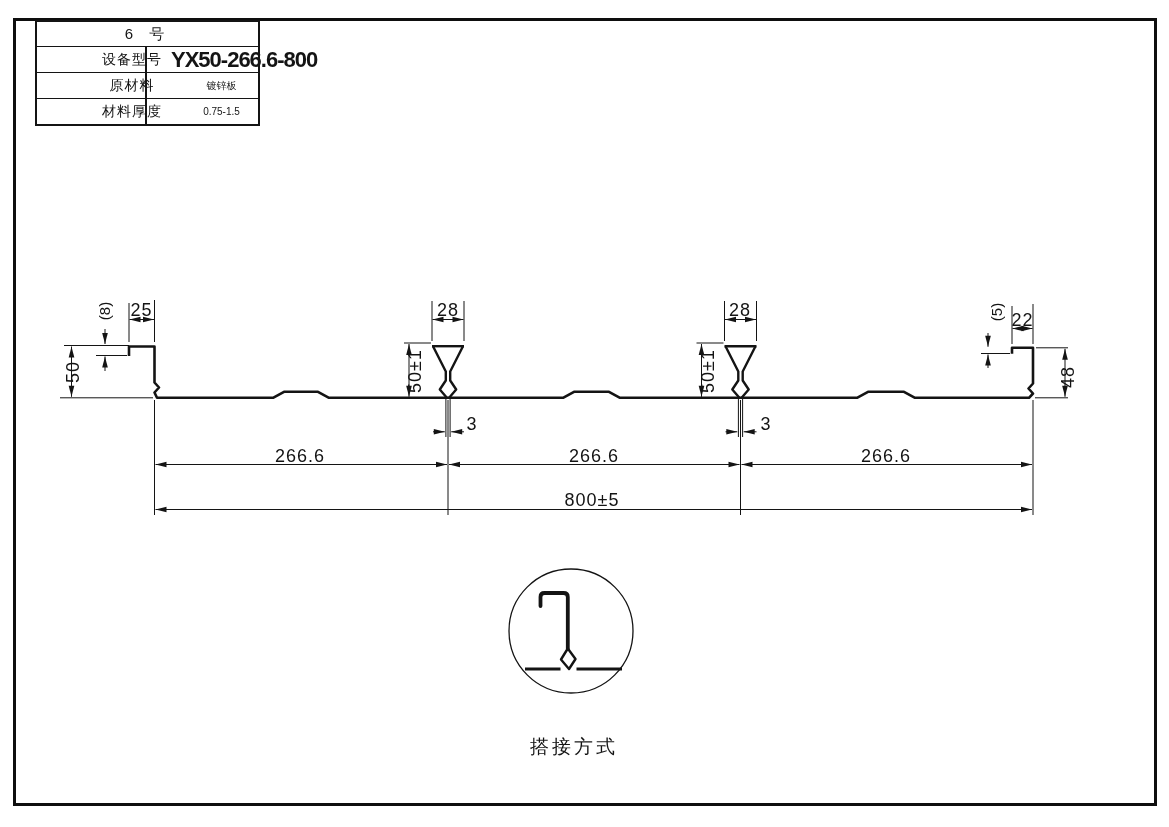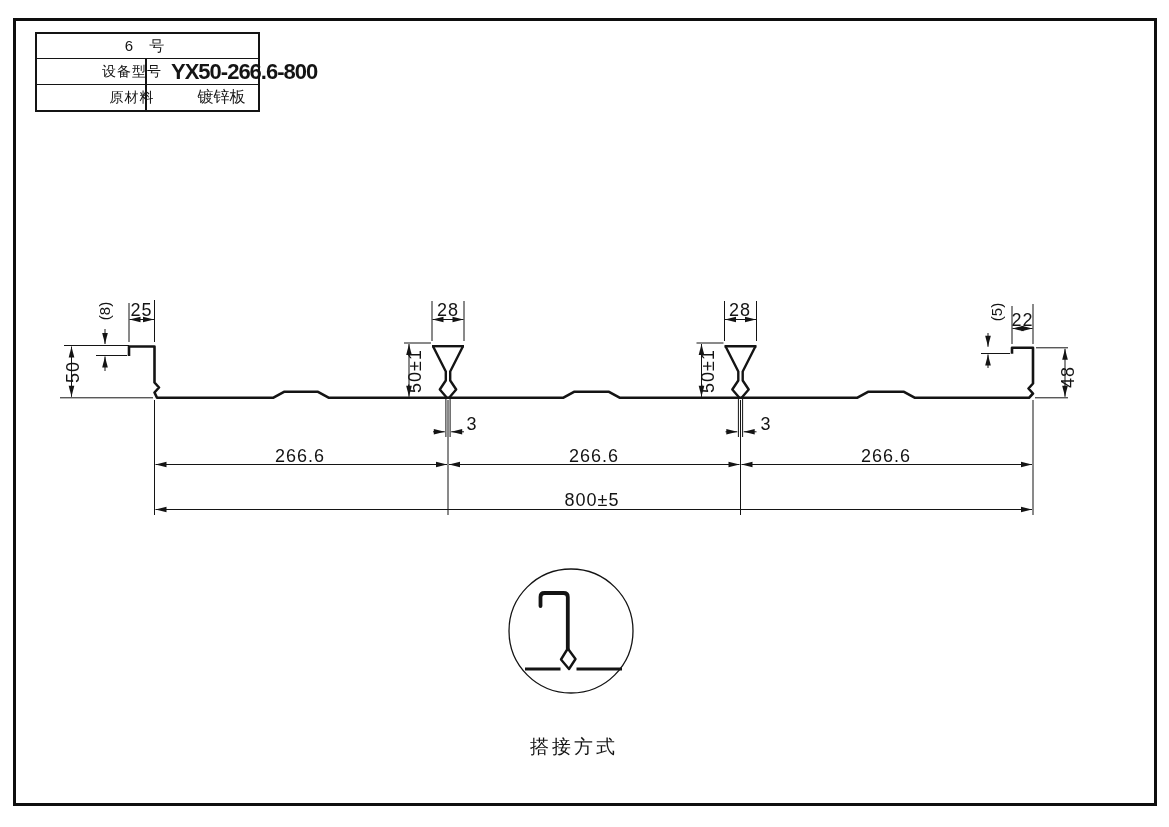--- a/index.html
+++ b/index.html
@@ -1,29 +1,29 @@
 <!DOCTYPE html>
 <html><head>
 <meta charset="utf-8">
 <style>
   html,body{margin:0;padding:0;background:#fff;}
   .page{position:relative;width:1169px;height:827px;background:#ffffff;overflow:hidden;
         font-family:"Liberation Sans","DejaVu Sans",sans-serif;color:#141414;}
   .frame{position:absolute;left:13px;top:18px;width:1138px;height:782px;
          border:3px solid #0e0e0e;}
   
-  .spec-table{position:absolute;left:35px;top:32px;width:225px;box-sizing:border-box;
+  .spec-table{position:absolute;left:35px;top:20px;width:225px;box-sizing:border-box;
               border:2px solid #141414;background:#fff;}
   .spec-table .row{display:flex;align-items:center;height:25px;overflow:visible;}
   .spec-table .row + .row{border-top:1.5px solid #141414;}
   .spec-table .row.title-row{height:24px;justify-content:center;}
   .cell{white-space:nowrap;}
   .cell.full{font-size:15px;letter-spacing:6px;text-align:center;}
   .cell.label{width:106px;flex:0 0 106px;text-align:center;font-size:14px;letter-spacing:1px;padding-left:42px;}
-  .cell.value{flex:1;text-align:center;font-size:16px;}
+  .cell.value{flex:1;text-align:center;font-size:10px;}
   .cell.value.model{font-size:22px;font-weight:bold;letter-spacing:-1px;text-align:right;
                     margin-left:-14px;z-index:2;}
   .col-divider{position:absolute;left:108px;top:24px;bottom:0;width:1.5px;background:#141414;}
   
   svg{position:absolute;left:0;top:0;}
   svg .thick{stroke:#141414;stroke-width:2.6;fill:none;stroke-linejoin:round;}
   svg .thin{stroke:#141414;stroke-width:1;fill:none;}
   svg .dim{stroke:#141414;stroke-width:1;fill:none;}
   svg text{fill:#141414;font-family:"Liberation Sans","DejaVu Sans",sans-serif;
            font-size:18px;letter-spacing:1px;}
@@ -41,20 +41,24 @@
     <div class="row title-row">
       <div class="cell full">6 号</div>
     </div>
     <div class="row">
       <div class="cell label">设备型号</div>
       <div class="cell value model">YX50-266.6-800</div>
     </div>
     <div class="row">
       <div class="cell label">原材料</div>
       <div class="cell value">镀锌板</div>
+    </div>
+    <div class="row">
+      <div class="cell label">材料厚度</div>
+      <div class="cell value">0.75-1.5</div>
     </div>
   </div>
 
   <svg width="1169" height="827" viewBox="0 0 1169 827">
     <defs>
       <marker id="arw" markerUnits="userSpaceOnUse" markerWidth="12" markerHeight="8" viewBox="0 0 12 8" refX="11.5" refY="4" orient="auto-start-reverse">
         <path d="M0.5,1.2 L11.5,4 L0.5,6.8 Z" fill="#141414"></path>
       </marker>
     </defs>
 

